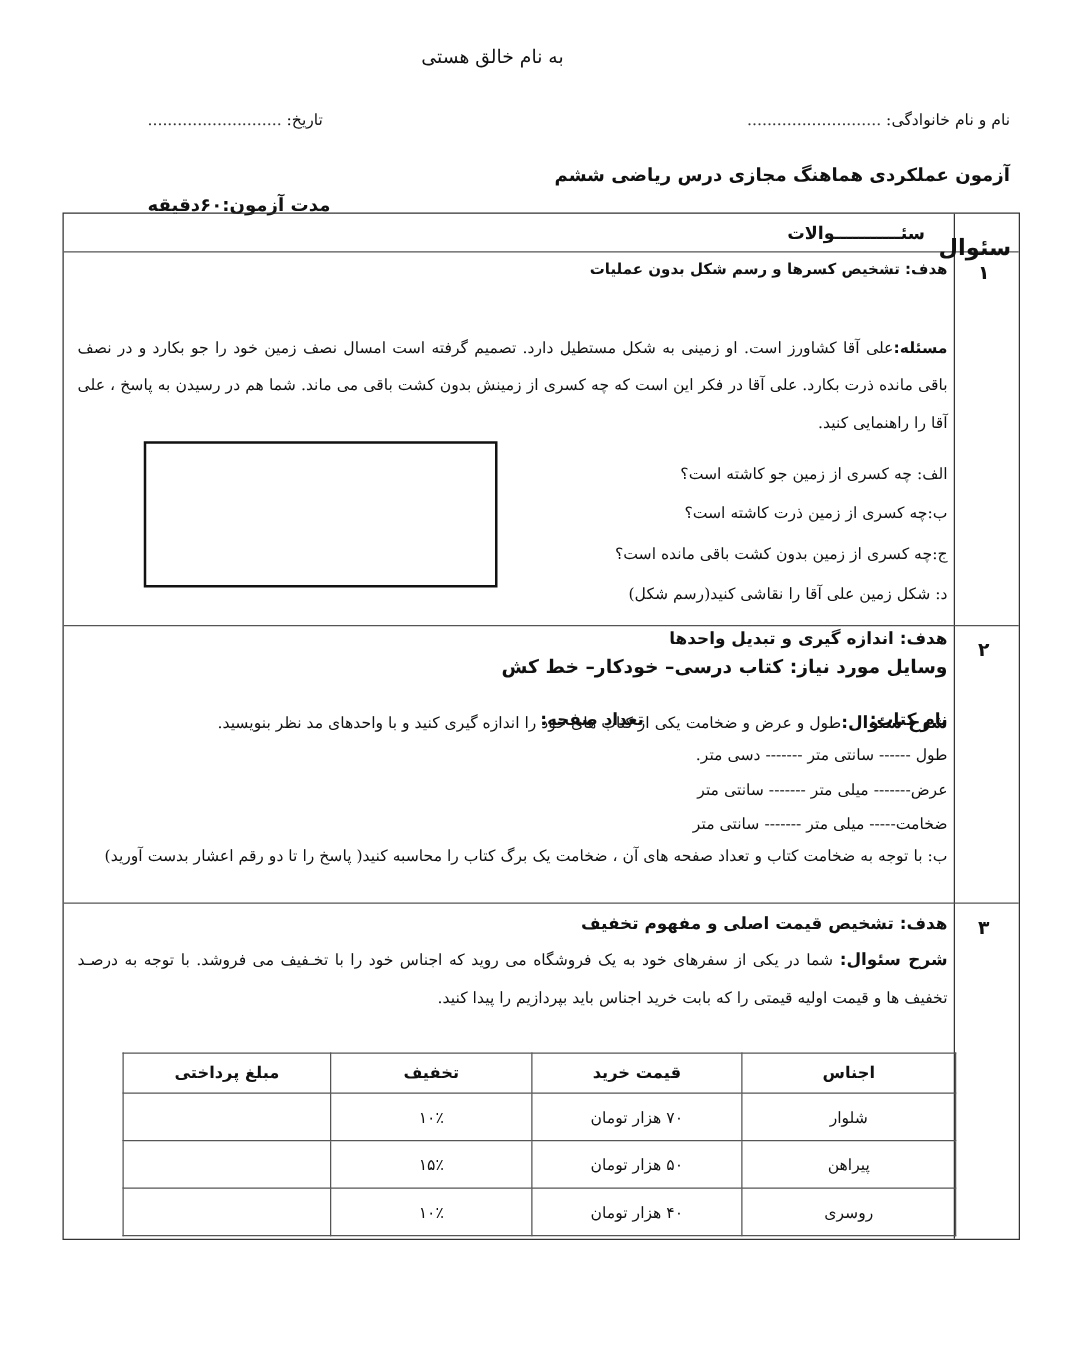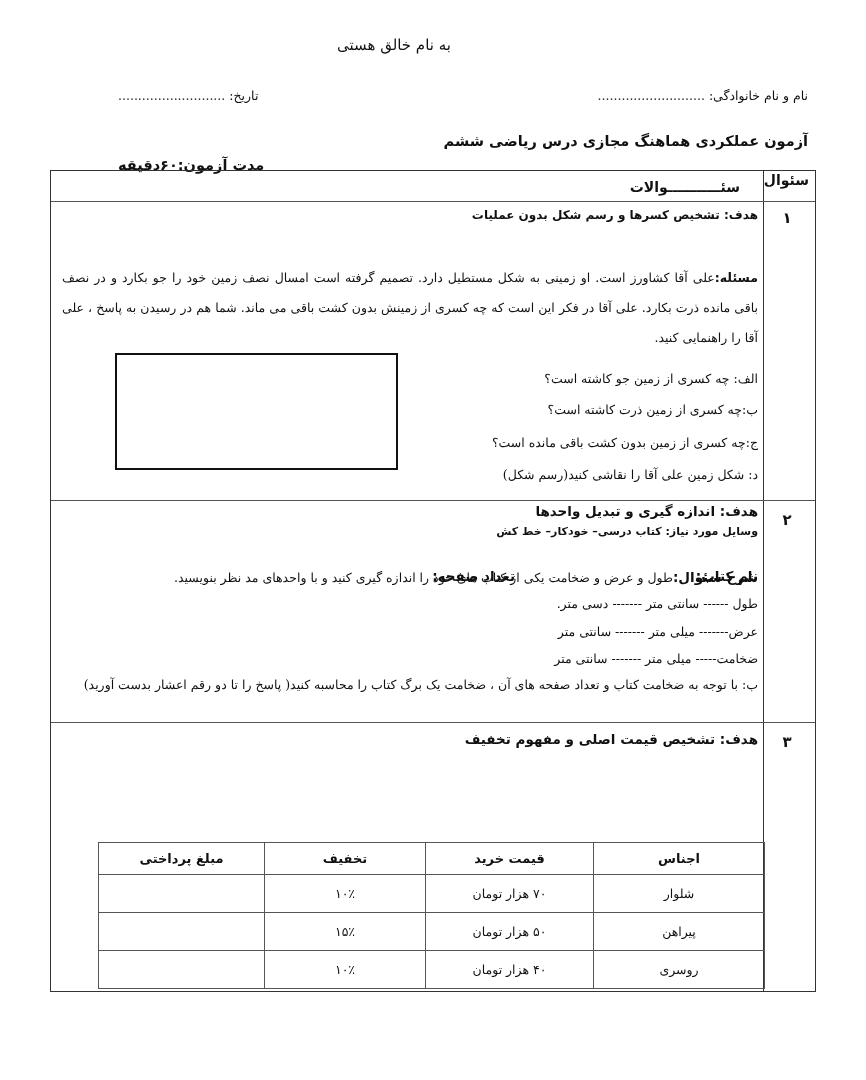--- a/index.html
+++ b/index.html
@@ -65,48 +65,51 @@
 <div id="duration" class="abs">مدت آزمون:۶۰دقیقه</div>
 
 <div id="qtable" class="abs">
 
   <div class="vline" style="right:51px;"></div>
 
   <div class="hline" style="top:30px;"></div>
   <div class="hline" style="top:329px;"></div>
   <div class="hline" style="top:551px;"></div>
 
-  <div class="cell-text bold" style="right:6px; top:2px; font-size:14px;text-align:center;">سئوال</div>
+  <div class="cell-text bold" style="right:6px; top:19px; font-size:18px;text-align:center;">سئوال</div>
   <div class="cell-text bold" style="right:75px; top:9px; font-size:14px;">سئـــــــــــوالات</div>
 
   <div class="num" style="top:38px;">۱</div>
   <div class="cell-text bold" style="right:57px; top:38px; font-size:12px;">هدف: تشخیص کسرها و رسم شکل بدون عملیات</div>
   <div class="para" style="top:92px;">
     <span class="bold" style="font-family:'DejaVu Sans',sans-serif;">مسئله:</span><span>علی آقا کشاورز است. او زمینی به شکل مستطیل دارد. تصمیم گرفته است امسال نصف زمین خود را جو بکارد و در نصف باقی مانده ذرت بکارد. علی آقا در فکر این است که چه کسری از زمینش بدون کشت باقی می ماند. شما هم در رسیدن به پاسخ ، علی آقا را راهنمایی کنید.</span>
   </div>
   <div class="line body-text" style="top:200px;">الف: چه کسری از زمین جو کاشته است؟</div>
   <div class="line body-text" style="top:231px;">ب:چه کسری از زمین ذرت کاشته است؟</div>
   <div class="line body-text" style="top:264px;">ج:چه کسری از زمین بدون کشت باقی مانده است؟</div>
   <div class="line body-text" style="top:296px;">د: شکل زمین علی آقا را نقاشی کنید(رسم شکل)</div>
 
   <div class="num" style="top:340px;">۲</div>
   <div class="cell-text bold" style="right:57px; top:334px; font-size:13.5px;">هدف: اندازه گیری و تبدیل واحدها</div>
-  <div class="cell-text bold" style="right:57px; top:355px; font-size:11px;margin-left:18px;">وسایل مورد نیاز: کتاب درسی– خودکار– خط کش</div>
+  <div class="cell-text bold" style="right:57px; top:355px; font-size:15px;margin-left:18px;">وسایل مورد نیاز: کتاب درسی– خودکار– خط کش</div>
   <div class="line" style="top:376px;margin-top:20px;">
     <span class="bold" style="font-size:13.5px;">شرح سئوال:</span><span class="body-text">طول و عرض و ضخامت یکی از کتاب های خود را اندازه گیری کنید و با واحدهای مد نظر بنویسید.</span>
   </div>
   <div class="cell-text bold" style="right:57px; top:399px; font-size:13.5px;">نام کتاب:</div>
   <div class="cell-text bold" style="right:300px; top:399px; font-size:13.5px;">تعداد صفحه:</div>
   <div class="line body-text" style="top:425px;">طول ------ سانتی متر  ------- دسی متر.</div>
   <div class="line body-text" style="top:453px;">عرض------- میلی متر  ------- سانتی متر</div>
   <div class="line body-text" style="top:480px;">ضخامت----- میلی متر ------- سانتی متر</div>
   <div class="para" style="top:500px; line-height:27px;">ب: با توجه به ضخامت کتاب و تعداد صفحه های آن ، ضخامت یک برگ کتاب را محاسبه کنید( پاسخ را تا دو رقم اعشار بدست آورید)</div>
 
   <div class="num" style="top:562px;">۳</div>
   <div class="cell-text bold" style="right:57px; top:562px; font-size:13.5px;">هدف: تشخیص قیمت اصلی  و مفهوم تخفیف</div>
+  <div class="para" style="top:582px; line-height:30px;">
+    <span class="bold" style="font-family:'DejaVu Sans',sans-serif; font-size:13.5px;">شرح سئوال:</span><span> شما در یکی از سفرهای خود به یک فروشگاه می روید که اجناس خود را با تخـفیف می فروشد. با توجه به درصـد تخفیف ها و قیمت اولیه قیمتی را که بابت خرید اجناس باید بپردازیم را پیدا کنید.</span>
+  </div>
 </div>
 
 <div id="drawing-box" class="abs"></div>
 
 <table id="price-table">
   <thead>
     <tr>
       <th style="width:170px;">اجناس</th>
       <th style="width:167px;">قیمت خرید</th>
       <th style="width:160px;">تخفیف</th>

